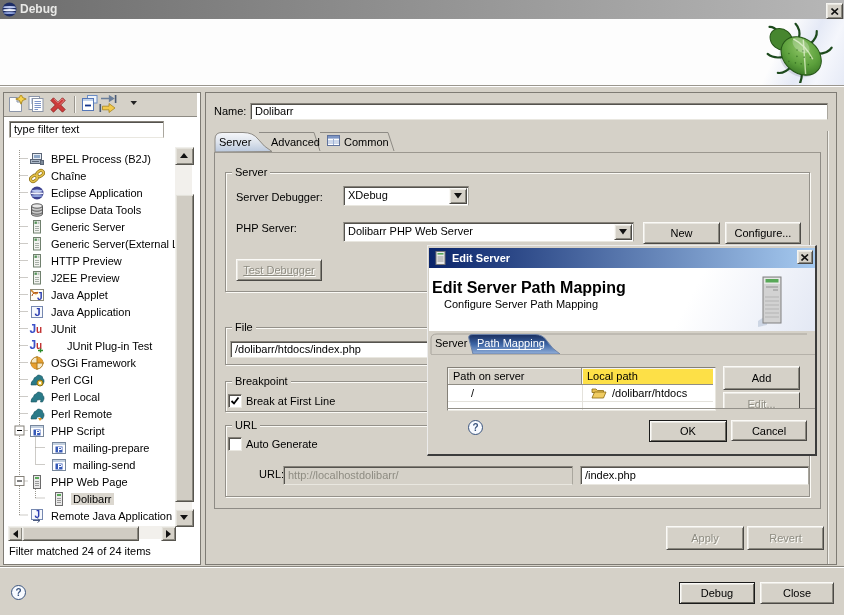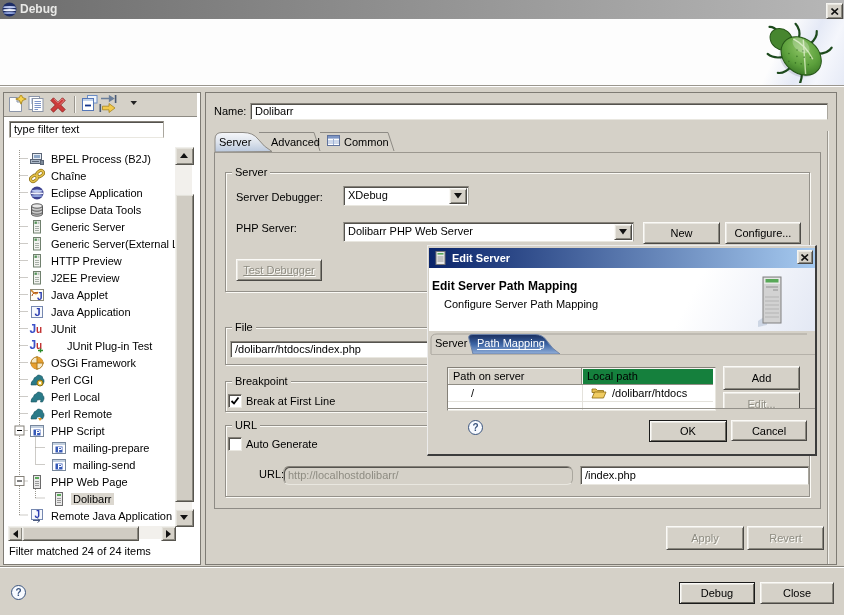--- a/index.html
+++ b/index.html
@@ -513,21 +513,21 @@
         </svg>
       </div>
     <div class="abs" style="left:40px;top:302px;">Break at First Line</div>
 
     <div class="abs grp" style="left:19px;top:332px;width:583px;height:70px;">
         <span class="lbl">URL</span>
       </div>
     <div class="abs cb" style="left:22px;top:344px;"></div>
     <div class="abs" style="left:40px;top:345px;">Auto Generate</div>
     <div class="abs" style="left:53px;top:375px;">URL:</div>
-    <div class="abs fld" style="left:77px;top:373px;width:288px;height:17px;background:#d5d1c8;border-radius:6px;">
+    <div class="abs fld" style="left:77px;top:373px;width:288px;height:17px;background:#d5d1c8;">
         <span class="t" style="top:2px;color:#8e8c82;">http://localhostdolibarr/</span>
       </div>
     <div class="abs fld" style="left:374px;top:373px;width:227px;height:17px;">
         <span class="t" style="top:2px;">/index.php</span>
       </div>
     <div class="abs" style="left:621px;top:38px;width:1px;height:433px;background:#9a968e;"></div>
     <div class="abs" style="left:622px;top:38px;width:1px;height:433px;background:#f2f1ec;"></div>
 
     <div class="abs btn dis" style="left:460px;top:433px;width:76px;height:22px;">Apply</div>
     <div class="abs btn dis" style="left:541px;top:433px;width:75px;height:22px;">Revert</div>
@@ -552,21 +552,21 @@
         </svg>
     </div>
     <div class="abs" style="left:24px;top:6px;font-weight:bold;font-size:11px;color:#fff;">Edit Server</div>
     <div class="abs closebtn" style="left:369px;top:4px;width:14px;height:12px;background:#d5d1c8;">
         <svg width="8" height="7" viewBox="0 0 8 7">
           <path d="M0.5,0.5 L7,6.5 M7,0.5 L0.5,6.5" stroke="#111" stroke-width="1.6"></path>
         </svg>
       </div>
 
     <div class="abs" style="left:1px;top:22px;width:386px;height:63px;background:linear-gradient(118deg,#ffffff 66%,#f4f6fb 80%,#e3e8f4 100%);"></div>
-    <div class="abs" style="left:4px;top:33px;font-weight:bold;font-size:12px;">Edit Server Path Mapping</div>
+    <div class="abs" style="left:4px;top:33px;font-weight:bold;font-size:16px;">Edit Server Path Mapping</div>
     <div class="abs" style="left:16px;top:52px;">Configure Server Path Mapping</div>
     <div class="abs" style="left:327px;top:29px;width:34px;height:54px;">
       <svg width="34" height="54">
         <polygon points="3,46 12,40 12,50 3,52" fill="#c4cede" opacity="0.8"></polygon>
         <rect x="8" y="2" width="18" height="46" fill="#d2d2d2" stroke="#808080"></rect>
         <rect x="9" y="3" width="16" height="6" fill="#e8e8e8"></rect>
         <rect x="10.5" y="4" width="13" height="3.5" fill="#58a858"></rect>
         <line x1="11" y1="12" x2="23" y2="12" stroke="#909090"></line>
         <line x1="18" y1="15" x2="23" y2="15" stroke="#909090"></line>
         <g stroke="#b4b4b4">
@@ -593,21 +593,21 @@
       <path d="M44,23 L40,8 Q38.5,3.5 44,3.5 L106,3.5 Q114,3.5 118,10 Q123,18 131,23 Z" fill="url(#bluetab)" stroke="#6b81a8"></path>
       <text x="48" y="16" font-size="11" fill="#fff">Path Mapping</text>
       <line x1="48" y1="18.5" x2="112" y2="18.5" stroke="#fff"></line>
       <line x1="2" y1="23.5" x2="386" y2="23.5" stroke="#b5b1a9"></line>
     </svg>
 
     <div class="abs" style="left:19px;top:121px;width:267px;height:42px;background:#fff;border:1px solid;border-color:#848078 #e9e7e0 #e9e7e0 #848078;">
       <div class="abs" style="left:0;top:0;width:133px;height:16px;background:#d8d4cb;border-right:1px solid #908d85;border-bottom:1px solid #908d85;box-shadow:inset 1px 1px 0 #f6f5f1;">
           <span style="position:absolute;left:5px;top:2px;">Path on server</span>
         </div>
-      <div class="abs" style="left:134px;top:0;width:131px;height:16px;background:#15803d;border-bottom:1px solid #908d85;box-shadow:inset 1px 1px 0 #f6f5f1;">
+      <div class="abs" style="left:134px;top:0;width:131px;height:16px;background:#fde047;border-bottom:1px solid #908d85;box-shadow:inset 1px 1px 0 #f6f5f1;">
           <span style="position:absolute;left:5px;top:2px;">Local path</span>
         </div>
       <div class="abs" style="left:0;top:17px;width:265px;height:16px;border-bottom:1px solid #e4e2dc;">
         <span style="position:absolute;left:23px;top:2px;">/</span>
         <div class="abs" style="left:143px;top:1px;width:16px;height:14px;">
           <svg width="16" height="14">
               <path d="M1,3 h4 l1.5,1.5 h6 v2 h-11.5 z" fill="#e8c050" stroke="#8a6a10" stroke-width="0.8"></path>
               <path d="M1,12 l2.5,-6 h11.5 l-2.5,6 z" fill="#f0cc62" stroke="#8a6a10" stroke-width="0.8"></path>
             </svg>
         </div>

